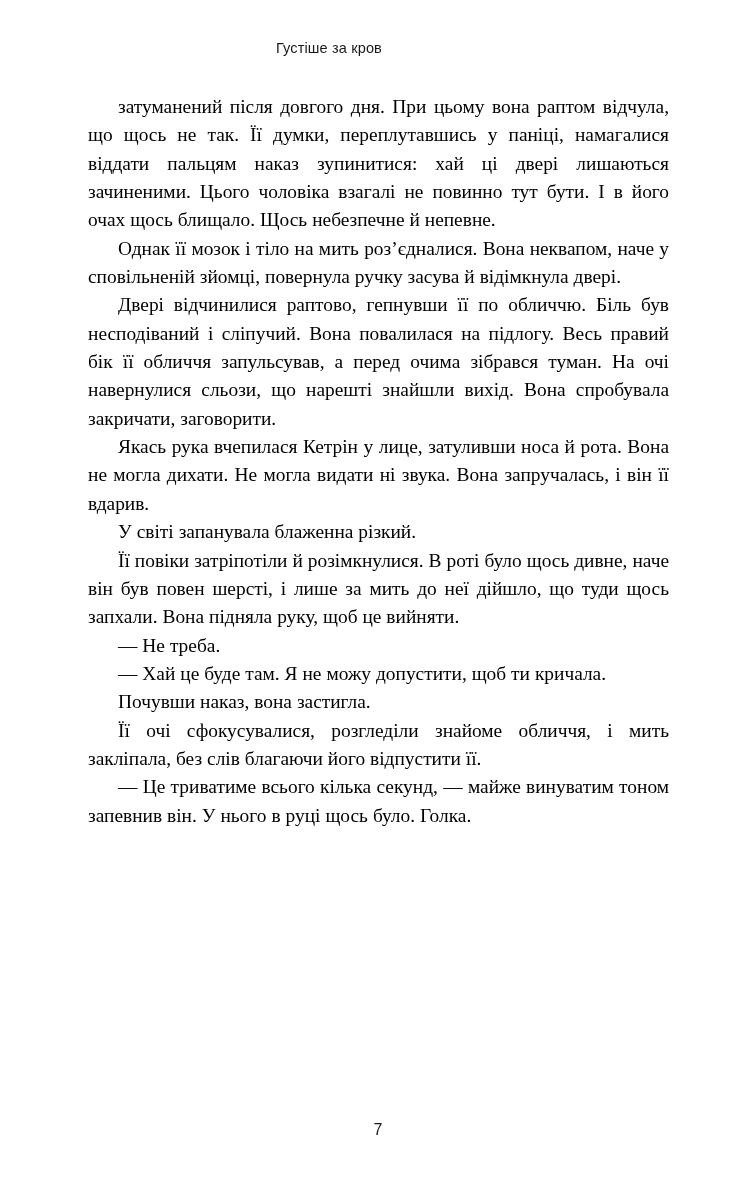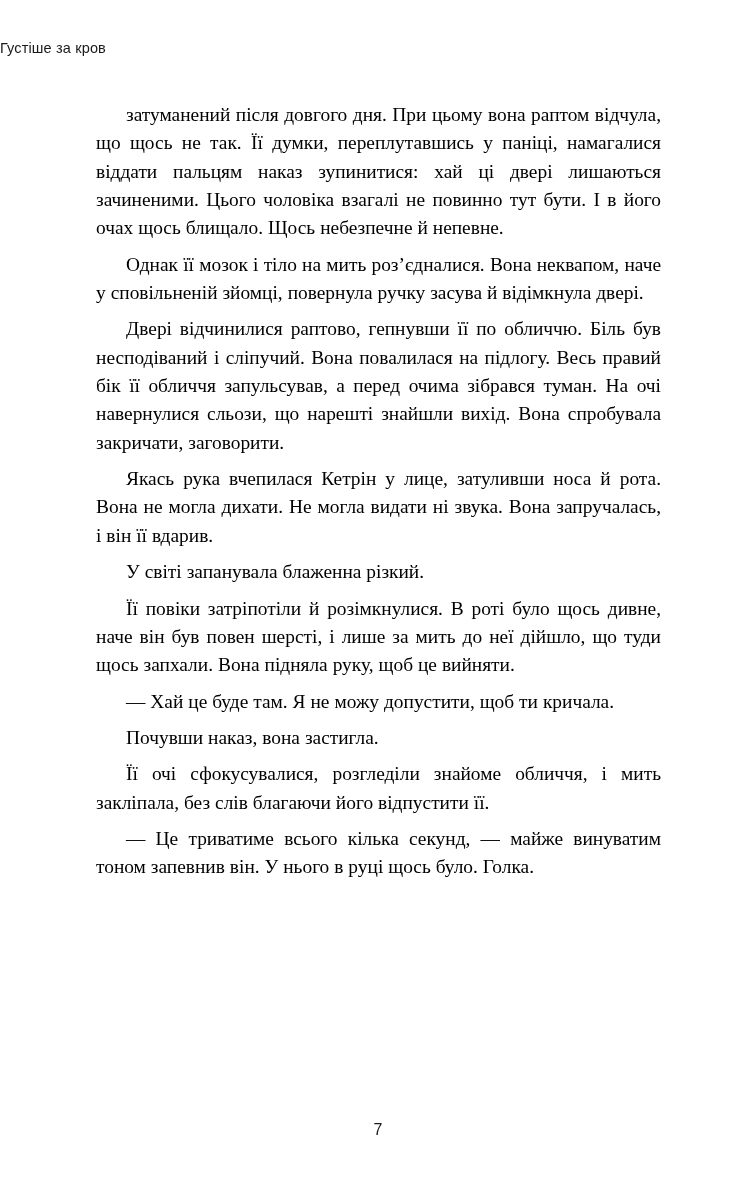--- a/index.html
+++ b/index.html
@@ -20,21 +20,21 @@
     background: #ffffff;
     box-sizing: border-box;
   }
 
   
   .running-header {
     position: absolute;
     top: 41px;
     left: 0;
     width: 658px;
-    text-align: left;
+    text-align: center;
     font-family: "Liberation Sans", "DejaVu Sans", sans-serif;
     font-size: 14.5px;
     font-weight: 400;
     letter-spacing: 0.15px;
     color: #1a1a1a;
     line-height: 1;
   }
 
   
   .text-block {
@@ -46,21 +46,21 @@
     font-size: 19.4px;
     line-height: 28.35px;
     color: #000000;
     text-align: justify;
     text-justify: inter-word;
     -moz-text-align-last: left;
     text-align-last: left;
     hyphens: none;
   }
   .text-block p {
-    margin: 8px;
+    margin: 0;
     padding: 0;
     text-indent: 30px;
     text-align: justify;
     -moz-text-align-last: left;
     text-align-last: left;
     word-spacing: 0.1px;
   }
 
   
   .folio {
@@ -83,20 +83,21 @@
 
   <div class="running-header">Густіше за кров</div>
 
   <div class="text-block">
     <p>затуманений після довгого дня. При цьому вона раптом відчула, що щось не так. Її думки, переплутавшись у паніці, намагалися віддати пальцям наказ зупинитися: хай ці двері лишаються зачиненими. Цього чоловіка взагалі не повинно тут бути. І в його очах щось блищало. Щось небезпечне й непевне.</p>
     <p>Однак її мозок і тіло на мить роз’єдналися. Вона неквапом, наче у сповільненій зйомці, повернула ручку засува й відімкнула двері.</p>
     <p>Двері відчинилися раптово, гепнувши її по обличчю. Біль був несподіваний і сліпучий. Вона повалилася на підлогу. Весь правий бік її обличчя запульсував, а перед очима зібрався туман. На очі навернулися сльози, що нарешті знайшли вихід. Вона спробувала закричати, заговорити.</p>
     <p>Якась рука вчепилася Кетрін у лице, затуливши носа й рота. Вона не могла дихати. Не могла видати ні звука. Вона запручалась, і він її вдарив.</p>
     <p>У світі запанувала блаженна різкий.</p>
     <p>Її повіки затріпотіли й розімкнулися. В роті було щось дивне, наче він був повен шерсті, і лише за мить до неї дійшло, що туди щось запхали. Вона підняла руку, щоб це вийняти.</p>
+    <p>— Не треба.</p>
     <p>— Хай це буде там. Я не можу допустити, щоб ти кричала.</p>
     <p>Почувши наказ, вона застигла.</p>
     <p>Її очі сфокусувалися, розгледіли знайоме обличчя, і мить закліпала, без слів благаючи його відпустити її.</p>
     <p>— Це триватиме всього кілька секунд, — майже винуватим тоном запевнив він. У нього в руці щось було. Голка.</p>
   </div>
 
   <div class="folio">7</div>
 
 </div>
 

